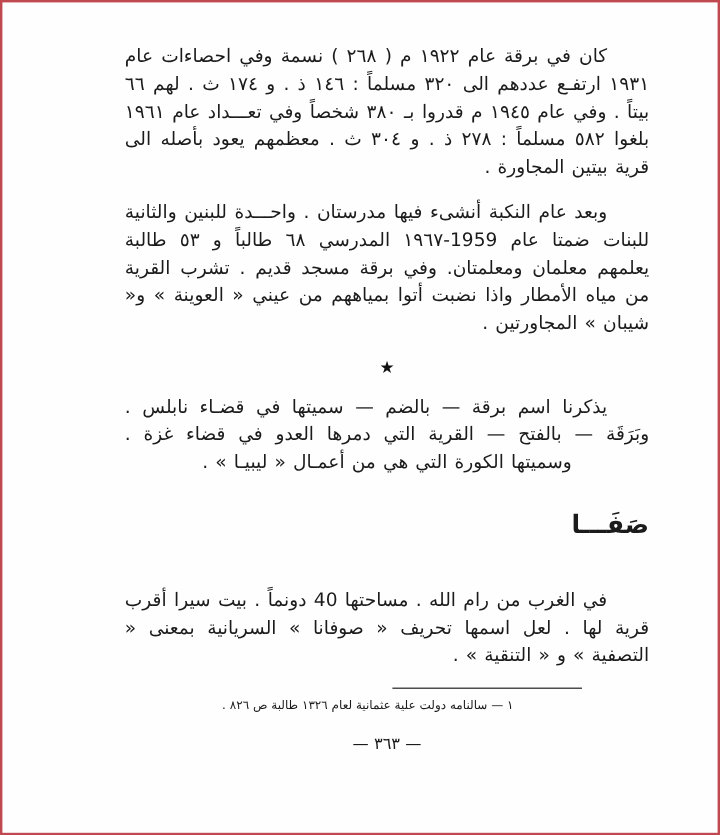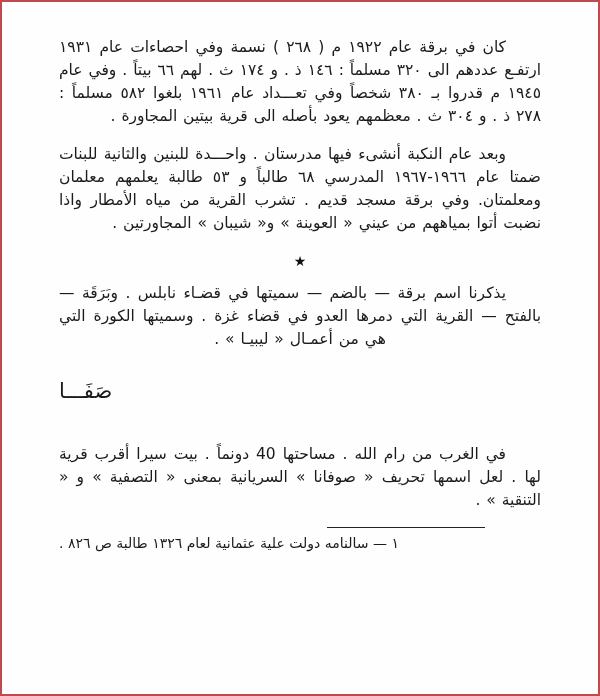--- a/index.html
+++ b/index.html
@@ -10,20 +10,21 @@
   .page {
     position: relative;
     width: 600px;
     height: 696px;
     box-sizing: border-box;
     border: 2px solid #c0494f;
     background: #fefefe;
     overflow: hidden;
     font-family: "DejaVu Sans", sans-serif;
     color: #1b1b1b;
+    padding-left: 45px;
   }
   .content {
     direction: rtl;
     padding: 34px 57px 0 57px;
   }
   p.body-par {
     margin: 0 0 15px 0;
     font-size: 15.5px;
     line-height: 23px;
     text-align: justify;
@@ -37,68 +38,69 @@
   .star-separator {
     margin: 4px 0 10px 0;
     height: 22px;
     text-align: center;
     font-size: 14px;
     line-height: 22px;
     color: #111;
   }
   .village-heading {
     margin: 28px 0 40px 0;
-    text-align: left;
+    text-align: right;
     font-size: 21px;
-    font-weight: normal;
+    font-weight: bold;
     letter-spacing: 1px;
   }
   .footnote-ref {
     font-size: 10px;
     vertical-align: super;
     line-height: 0;
   }
   .footnote-divider {
     border: none;
     border-top: 1.5px solid #222;
     width: 158px;
     margin: 10px 56px 0 0;
   }
   .footnote {
     margin: 7px 32px 0 0;
-    font-size: 14px;
+    font-size: 10px;
     line-height: 16px;
     direction: rtl;
-    text-align: left;
+    text-align: center;
   }
   .page-number {
     margin-top: 15px;
     text-align: center;
     font-size: 13.5px;
     direction: rtl;
   }
 </style>
 </head>
 <body>
 
 <div class="page">
   <div class="content">
 
     <p class="body-par">كان في برقة عام ١٩٢٢ م ( ٢٦٨ ) نسمة وفي احصاءات عام ١٩٣١ ارتفـع عددهم الى ٣٢٠ مسلماً : ١٤٦ ذ . و ١٧٤ ث . لهم ٦٦ بيتاً . وفي عام ١٩٤٥ م قدروا بـ ٣٨٠ شخصاً وفي تعـــداد عام ١٩٦١ بلغوا ٥٨٢ مسلماً : ٢٧٨ ذ . و ٣٠٤ ث . معظمهم يعود بأصله الى قرية بيتين المجاورة .</p>
 
-    <p class="body-par">وبعد عام النكبة أنشىء فيها مدرستان . واحـــدة للبنين والثانية للبنات ضمتا عام ١٩٦٦-١٩٦٧ المدرسي ٦٨ طالباً و ٥٣ طالبة يعلمهم معلمان ومعلمتان. وفي برقة مسجد قديم . تشرب القرية من مياه الأمطار واذا نضبت أتوا بمياههم من عيني « العوينة » و« شيبان » المجاورتين .</p>
+    <p class="body-par">وبعد عام النكبة أنشىء فيها مدرستان . واحـــدة للبنين والثانية للبنات ضمتا عام 1959-١٩٦٧ المدرسي ٦٨ طالباً و ٥٣ طالبة يعلمهم معلمان ومعلمتان. وفي برقة مسجد قديم . تشرب القرية من مياه الأمطار واذا نضبت أتوا بمياههم من عيني « العوينة » و« شيبان » المجاورتين .</p>
 
     <div class="star-separator">★</div>
 
     <p class="body-par center-last">يذكرنا اسم برقة — بالضم — سميتها في قضـاء نابلس . وبَرَقَة — بالفتح — القرية التي دمرها العدو في قضاء غزة . وسميتها الكورة التي هي من أعمـال « ليبيـا » .</p>
 
     <h2 class="village-heading">صَفَـــا</h2>
 
     <p class="body-par">في الغرب من رام الله . مساحتها 40 دونماً . بيت سيرا أقرب قرية لها . لعل اسمها تحريف « صوفانا » السريانية بمعنى « التصفية » و « التنقية » .</p>
 
 
     <hr class="footnote-divider">
 
     <div class="footnote">١ — سالنامه دولت علية عثمانية لعام ١٣٢٦ طالبة ص ٨٢٦ .</div>
 
+    <div class="page-number">— ٣٦٣ —</div>
 
   </div>
 </div>
 
 </body></html>

